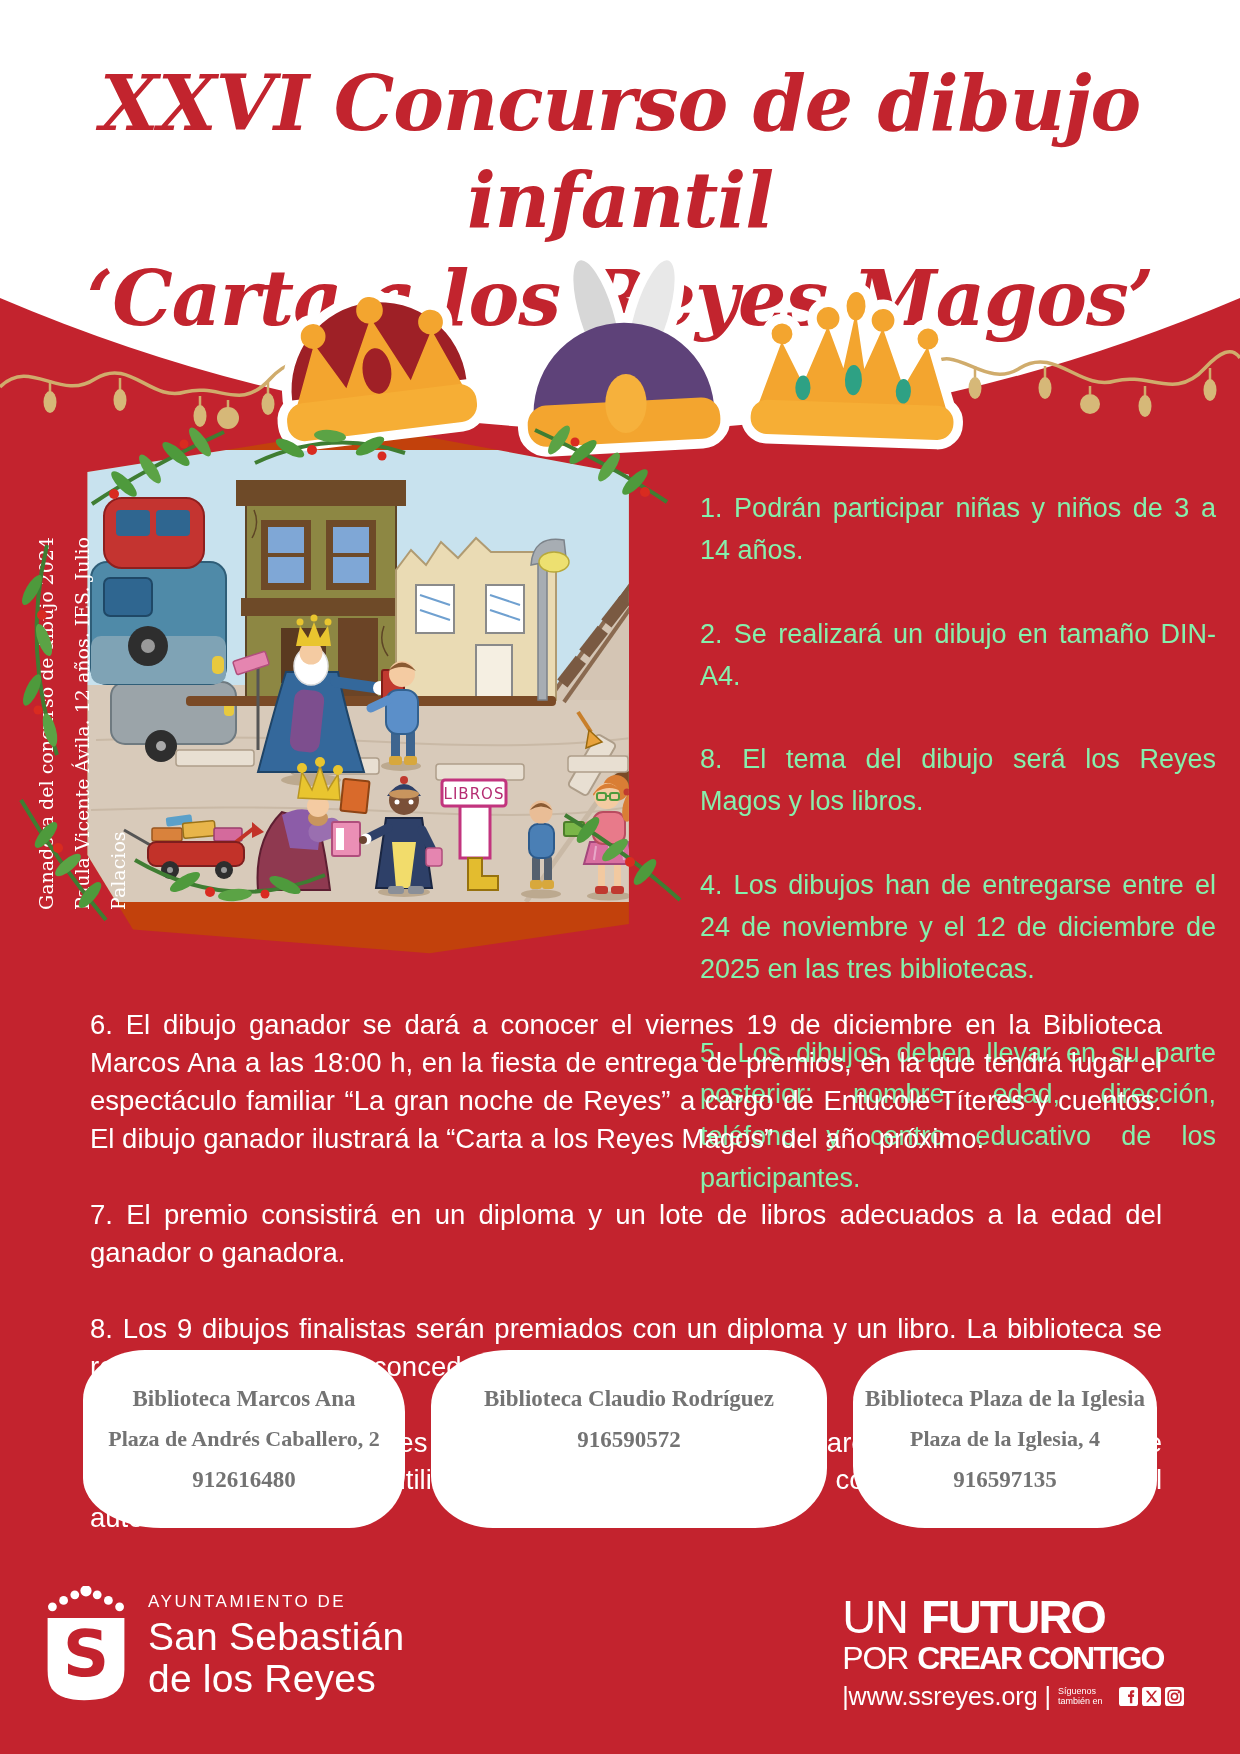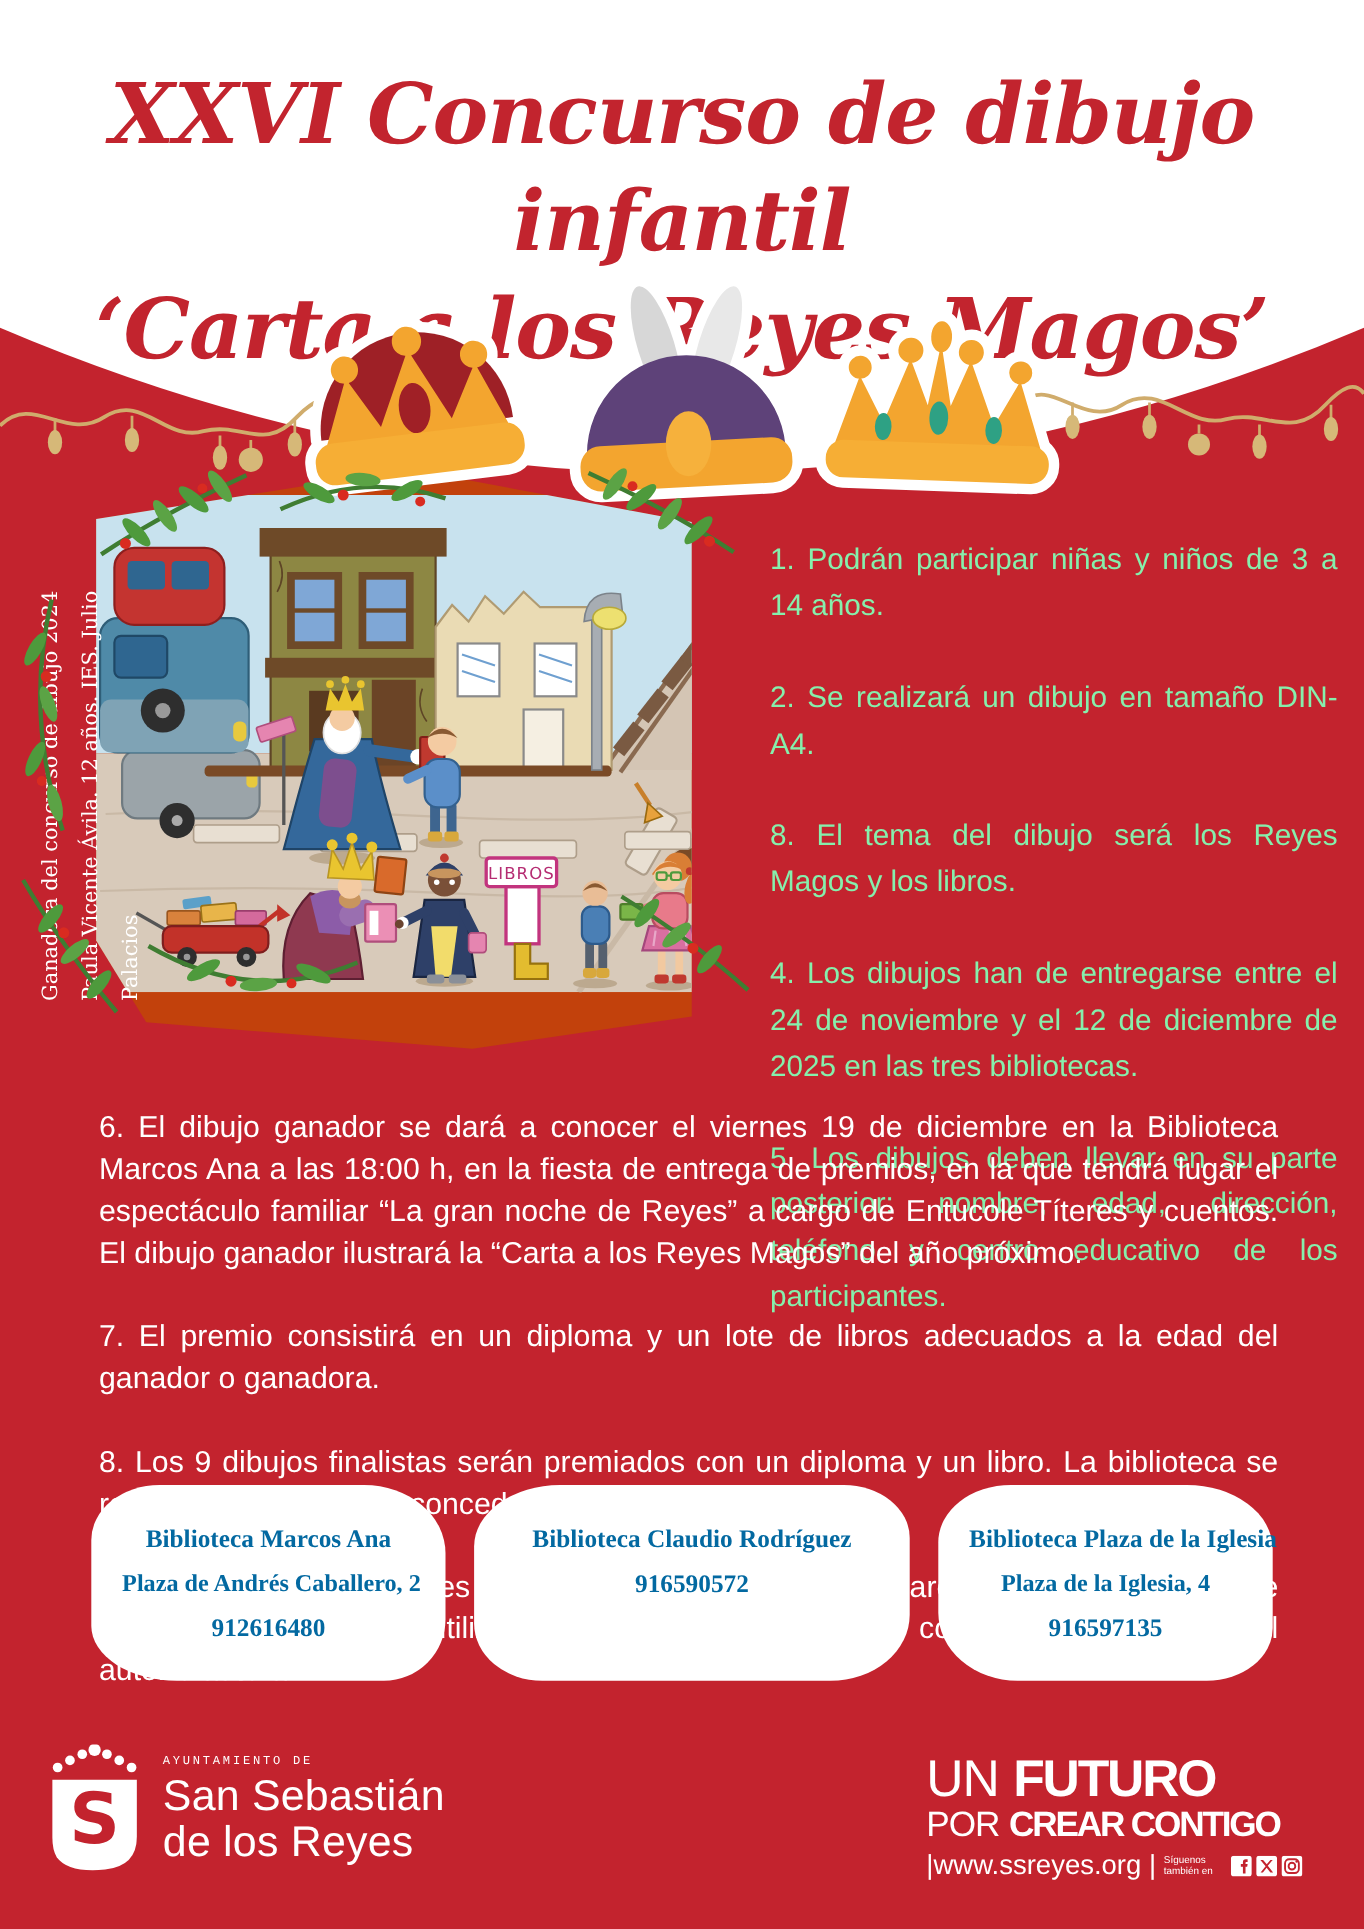--- a/index.html
+++ b/index.html
@@ -35,34 +35,34 @@
   .rules-right{position:absolute;left:700px;top:448px;width:516px;color:#86efac;z-index:2;
                font-size:27px;line-height:1.55;text-align:justify;margin-top:40px;}
   .rules-right p{margin:0 0 42px;}
   .rules-bottom{position:absolute;left:90px;top:1006px;width:1072px;color:#fff;z-index:2;
                 font-size:27.5px;line-height:1.38;text-align:justify;}
   .rules-bottom p{margin:0 0 38px;}
 
   
   .libraries{position:absolute;left:42px;top:1350px;width:1156px;display:flex;gap:26px;
              justify-content:center;z-index:2;}
-  .bubble{background:#fff;color:#0369a1;text-align:center;font-family:"Liberation Serif",serif;
-          font-weight:bold;padding:28px 28px;box-sizing:border-box;}
+  .bubble{background:#fff;color:#737373;text-align:center;font-family:"Liberation Serif",serif;
+          font-weight:bold;padding:28px 12px;box-sizing:border-box;}
   .bubble div{white-space:nowrap;}
   .bubble .name{font-size:23px;line-height:1.8;}
   .bubble .addr{font-size:22px;line-height:1.8;}
   .bubble .phone{font-size:23px;line-height:1.8;}
   .bubble-1{width:322px;border-radius:62px 74px 56px 78px / 50px 62px 56px 50px;}
   .bubble-2{width:396px;border-radius:78px 60px 72px 62px / 56px 48px 60px 52px;}
   .bubble-3{width:304px;border-radius:66px 78px 60px 72px / 52px 58px 48px 62px;}
 
   
   .footer-logo{position:absolute;left:46px;top:1586px;display:flex;align-items:center;gap:22px;
                color:#fff;z-index:2;}
-  .council-pre{font-size:11px;letter-spacing:2.5px;margin-bottom:4px;font-family:Liberation Mono, monospace;}
+  .council-pre{font-size:17px;letter-spacing:2.5px;margin-bottom:4px;}
   .council-name{font-size:39px;line-height:1.08;letter-spacing:0.2px;}
 
   .slogan{position:absolute;right:56px;top:1592px;color:#fff;z-index:2;text-align:left;}
   .slogan .l1{font-size:47px;line-height:1.05;}
   .slogan .l2{font-size:32px;line-height:1.1;}
   .s-bold{font-weight:bold;letter-spacing:-2px;}
   .s-light{font-weight:normal;letter-spacing:-1px;}
   .web-row{display:flex;align-items:center;gap:7px;margin-top:5px;font-size:25px;}
   .follow{font-size:9px;line-height:1.15;width:54px;}
   .social{display:flex;gap:4px;align-items:center;}

